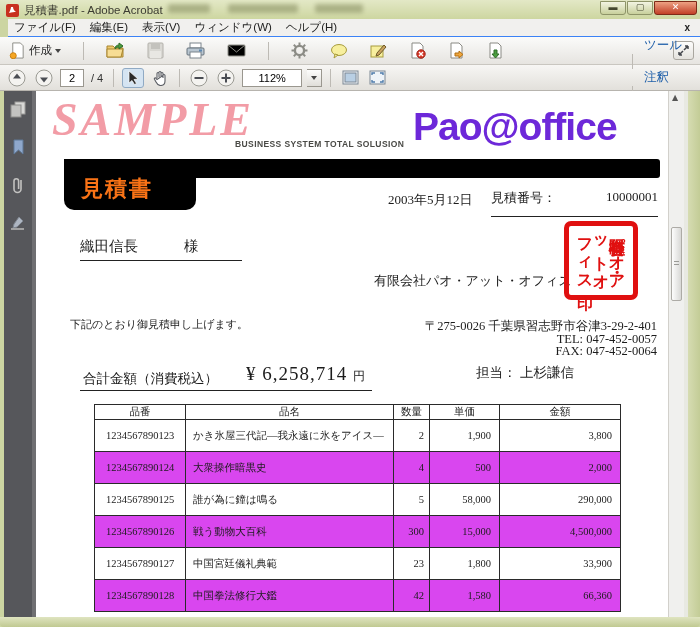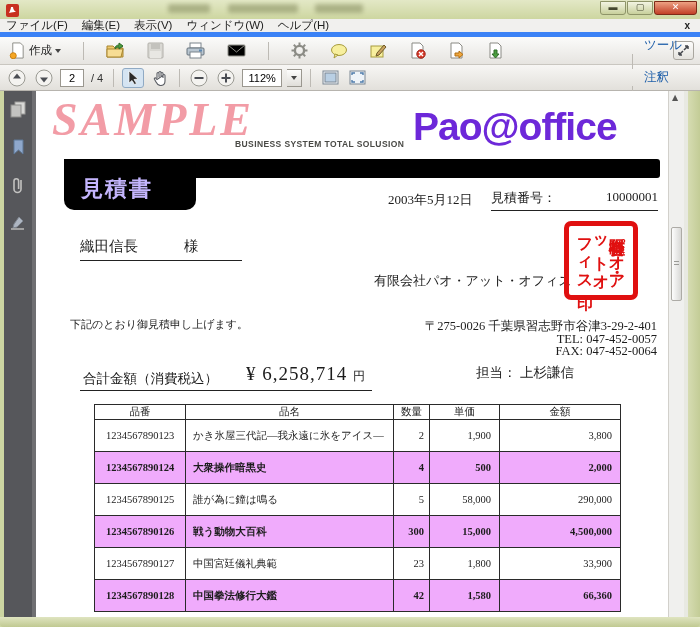--- a/index.html
+++ b/index.html
@@ -12,36 +12,36 @@
   .titlebar { height:19px; background:linear-gradient(#e3e8c6,#cdd6a0); display:flex; align-items:center; padding:1px 2px 0 6px; position:relative; }
   .titlebar .appicon { width:13px; height:13px; margin-right:5px; position:relative; }
   .titlebar .appicon svg { display:block; }
   .titlebar .title { font-size:11.5px; color:#3c3c32; }
   .blur-smudge { position:absolute; top:4px; height:9px; background:#757b4e; opacity:.45; filter:blur(2px); border-radius:2px; }
   .winbtns { position:absolute; right:3px; top:1px; display:flex; gap:1px; }
   .winbtn { width:26px; height:14px; border:1px solid #8e9468; border-radius:0 0 3px 3px; background:linear-gradient(#f2f4e2,#c8d09c); color:#44472f; font-size:9px; line-height:11px; text-align:center; }
   .winbtn.close { width:43px; background:linear-gradient(#eda183,#c23f27); border-color:#7e2a18; color:#fff; font-weight:bold; }
 
   
-  .menubar { height:18px; background:#f1f0ee; border-bottom:5px solid #3b82f6; display:flex; align-items:center; padding:0 6px; gap:14px; }
+  .menubar { height:18px; background:#f1f0ee; border-bottom:1px solid #3b82f6; display:flex; align-items:center; padding:0 6px; gap:14px;margin-left:8px; }
   .menu-item { font-size:11.5px; color:#222; cursor:default; }
   .menubar .mclose { margin-left:auto; font-size:10px; font-weight:bold; color:#222; padding-right:4px; }
 
   
   .toolbar1 { height:28px; background:linear-gradient(#fbfbfa,#e6e4e0); border-bottom:1px solid #c9c6c0; display:flex; align-items:center; padding:0 6px; gap:16px; }
   .toolbar2 { height:26px; background:linear-gradient(#f7f6f4,#e2e0db); border-bottom:1px solid #b7b4ae; display:flex; align-items:center; padding:0 6px; gap:5px; }
   .tsep { width:1px; height:18px; background:#bdbab4; margin:0 3px; }
   .tbtn { display:flex; align-items:center; gap:3px; padding:2px 3px; border-radius:3px; }
   .tbtn svg { display:block; }
   .create-label { font-size:11.5px; color:#222; }
   .caret { width:0; height:0; border-left:3.5px solid transparent; border-right:3.5px solid transparent; border-top:4px solid #444; }
   .expand-btn { margin-left:auto; width:21px; height:19px; border:1px solid #a9a69f; border-radius:3px; background:linear-gradient(#fdfdfc,#e4e2dd); display:flex; align-items:center; justify-content:center; }
   .pagebox, .zoombox { height:18px; border:1px solid #9a978f; background:#fff; font-size:11px; text-align:center; font-family:"Liberation Sans",sans-serif; }
   .pagebox { width:24px; }
-  .zoombox { width:40px; }
+  .zoombox { width:60px; }
   .pagetotal { font-size:11px; color:#333; margin:0 2px; }
   .zoomdrop { width:15px; height:18px; border:1px solid #9a978f; border-left:none; background:linear-gradient(#fdfdfc,#e0ded9); display:flex; align-items:center; justify-content:center; }
   .toolbtn { width:22px; height:20px; display:flex; align-items:center; justify-content:center; border-radius:3px; }
   .toolbtn.pressed { background:#d5e4f2; border:1px solid #90aac4; }
   .rlinks { margin-left:auto; display:flex; align-items:flex-start;flex-direction:column; }
   .rlink { color:#1f5fa9; font-size:12.5px; padding:0 12px; }
   .rsep { width:1px; height:15px; background:#bdbab4; }
 
   
   .content { flex:1; display:flex; overflow:hidden; background:#6f6f72; }
@@ -60,23 +60,23 @@
   .gapR { width:4px; background:#e8e9e2; }
   .frameR { width:12px; background:linear-gradient(90deg,#d6dcb2,#c3cc96); }
   .framebottom { height:10px; background:linear-gradient(#dfe4c0,#c0c991); border-radius:0 0 4px 4px; }
 
   
   .abs { position:absolute; }
   .watermark { left:16px; top:2px; font-size:46px; font-style:italic; font-weight:bold; letter-spacing:3px; color:#f29ca6; font-family:"Liberation Serif","DejaVu Serif",serif; }
   .tagline { left:199px; top:48px; font-size:8.5px; font-weight:bold; letter-spacing:.4px; color:#4a4a46; font-family:"Liberation Sans",sans-serif; }
   .logo { left:377px; top:14px; font-size:39px; font-weight:800; letter-spacing:-1px; color:#6d28d9; font-family:"Liberation Sans","DejaVu Sans",sans-serif; }
   .blackbar { left:28px; top:68px; width:596px; height:19px; background:#000; border-radius:0 3px 3px 0; }
-  .docbadge { left:28px; top:73px; width:132px; height:46px; background:#000; border-radius:10px; color:#c4b5fd; font-size:22px; font-weight:bold; letter-spacing:2px; padding:10px 0 0 17px; font-family:"Liberation Sans",sans-serif; }
+  .docbadge { left:28px; top:73px; width:132px; height:46px; background:#000; border-radius:10px; color:#f97316; font-size:22px; font-weight:bold; letter-spacing:2px; padding:10px 0 0 17px; font-family:"Liberation Sans",sans-serif; }
   .dateline { left:352px; top:100px; font-size:13px; }
-  .quotebox { left:455px; top:98px; width:167px; border-bottom:1px solid #222; padding-bottom:3px; display:flex; justify-content:space-between; font-size:13px; }
+  .quotebox { left:455px; top:98px; width:167px; border-bottom:1px solid #222; padding-bottom:9px; display:flex; justify-content:space-between; font-size:13px; }
   .custline { left:44px; top:146px; width:162px; border-bottom:1px solid #222; padding-bottom:4px; display:flex; font-size:14.5px; }
   .cust-honor { margin-left:46px; }
   .company { left:338px; top:181px; font-size:13px; }
   .stamp { left:528px; top:130px; width:74px; height:79px; border:5px solid #e01010; border-radius:7px; z-index:5; display:flex; justify-content:center; }
   .stamp-inner { writing-mode:vertical-rl; font-size:16px; line-height:16px; font-weight:bold; color:#e01010; height:66px; margin-top:1px; font-family:"Liberation Sans",sans-serif; }
   .greeting { left:34px; top:226px; font-size:11px; }
   .addr { right:11px; top:227px; font-size:12.5px; }
   .tel { right:11px; top:241px; font-size:12.5px; }
   .fax { right:11px; top:253px; font-size:12.5px; }
   .rep { left:440px; top:273px; font-size:13.5px; }
@@ -86,34 +86,35 @@
   .total-line { left:44px; top:299px; width:292px; height:1px; background:#222; }
 
   table.items { position:absolute; left:58px; top:313px; width:526px; border-collapse:collapse; table-layout:fixed; font-size:10.5px; }
   table.items th, table.items td { border:1px solid #2a2a2a; overflow:hidden; white-space:nowrap; }
   table.items th { height:14px; font-weight:normal; text-align:center; }
   table.items td { height:32px; }
   td.c-code { text-align:center; }
   td.c-name { text-align:left; padding-left:7px; }
   td.c-qty { text-align:right; padding-right:5px; }
   td.c-unit, td.c-amt { text-align:right; padding-right:8px; }
-  tr.alt td { background:#f0abfc;font-weight:bold; }
+  tr.alt td { background:#d946ef; }
 </style>
 </head>
 <body>
 
 <div class="win">
 
   <div class="titlebar">
     <span class="appicon">
       <svg width="13" height="13" viewBox="0 0 13 13">
           <rect x="0" y="0" width="13" height="13" rx="2" fill="#c8311f"></rect>
           <path d="M3 9c1.5-3 2-5 2-6h2c0 2 1.5 4 3 5-2 0-4 .4-7 1z" fill="#fff"></path>
         </svg>
     </span>
+    <span class="title">見積書.pdf - Adobe Acrobat</span>
     <div class="blur-smudge" style="left:168px;width:42px;"></div>
     <div class="blur-smudge" style="left:228px;width:70px;"></div>
     <div class="blur-smudge" style="left:315px;width:48px;"></div>
     <div class="winbtns">
       <div class="winbtn">▬</div>
       <div class="winbtn">▢</div>
       <div class="winbtn close">✕</div>
     </div>
   </div>
 

